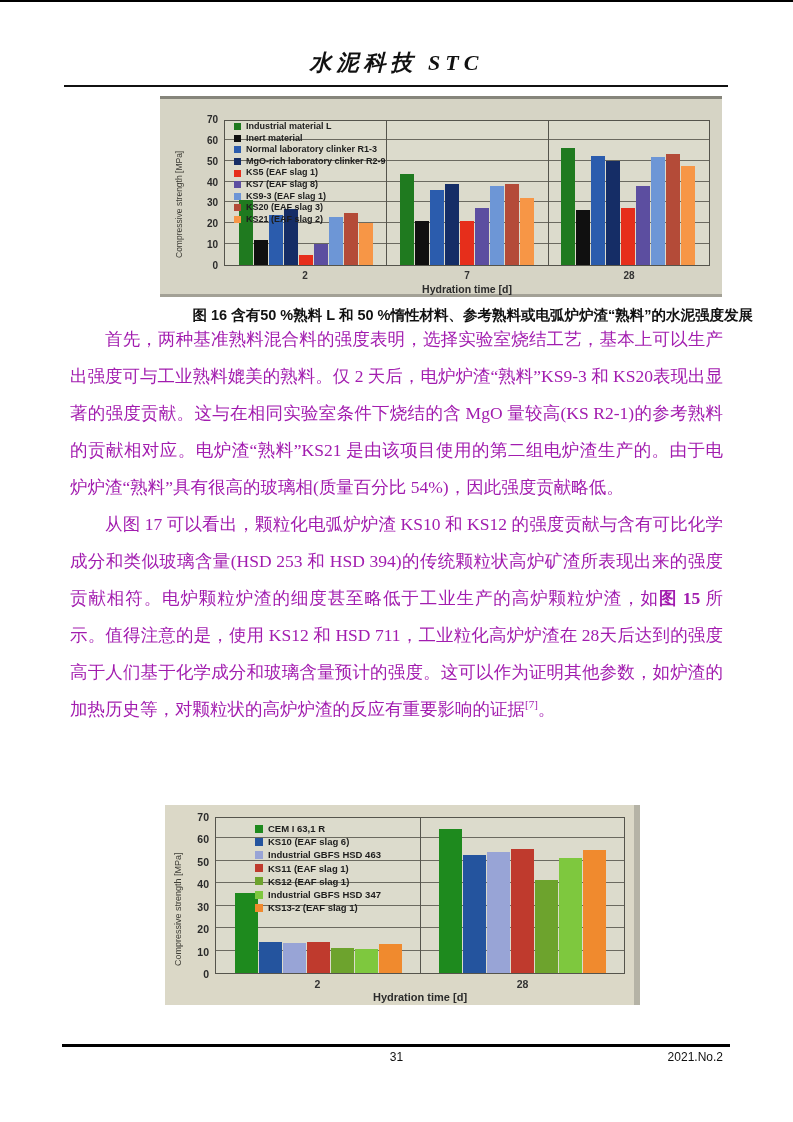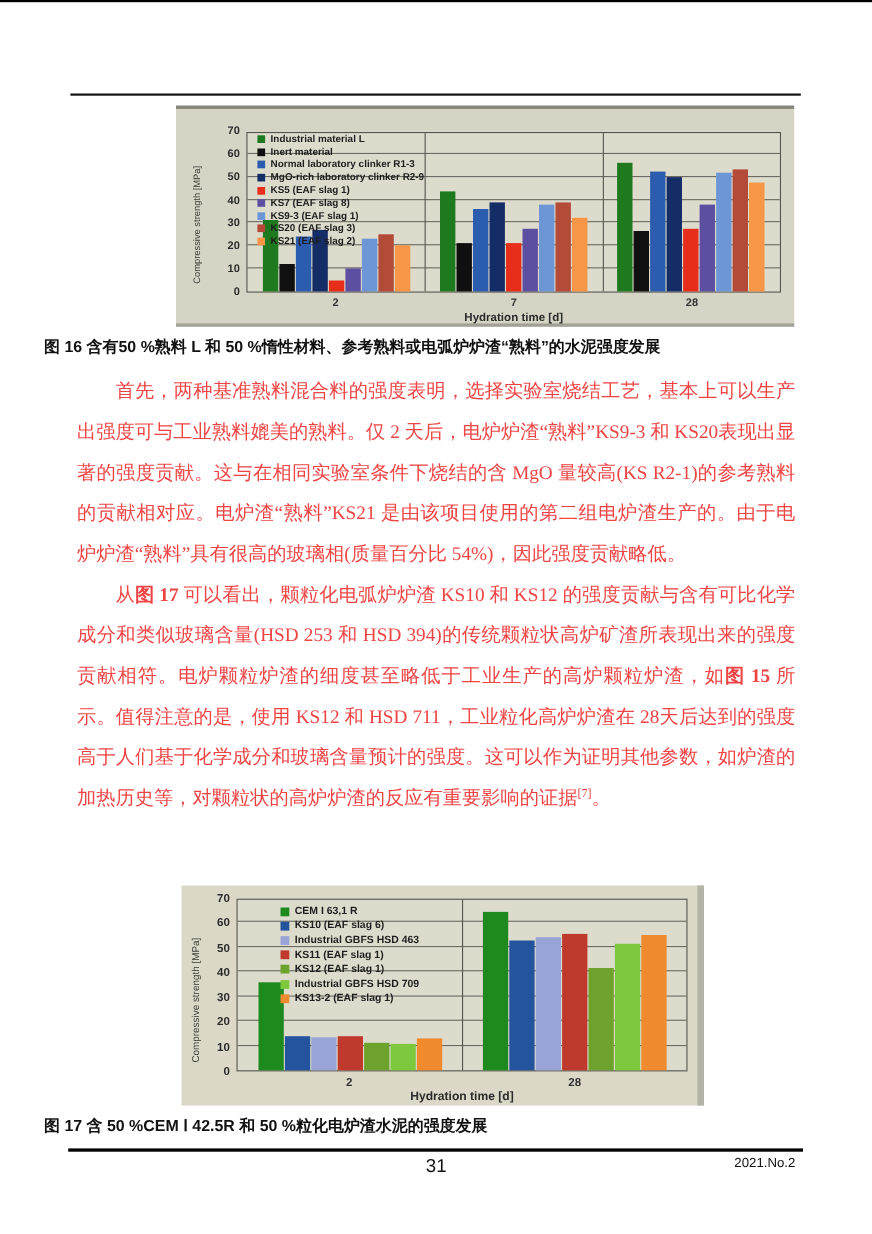--- a/index.html
+++ b/index.html
@@ -27,42 +27,43 @@
   .ytitle{position:absolute;font-family:"Liberation Sans",sans-serif;color:#3c3b34;
        transform:rotate(-90deg);transform-origin:left top;white-space:nowrap;}
   .xcat{position:absolute;font-family:"Liberation Sans",sans-serif;font-weight:bold;color:#333;
        text-align:center;}
   .xtitle{position:absolute;font-family:"Liberation Sans",sans-serif;font-weight:bold;color:#2b2b2b;
        text-align:center;}
   .legend{position:absolute;font-family:"Liberation Sans",sans-serif;font-weight:bold;color:#1d1d1d;}
   .legend-item{display:flex;align-items:center;}
   .legend-sq{display:inline-block;margin-right:5px;flex:0 0 auto;}
 
-  .caption{position:absolute;left:40px;width:713px;text-align:left;
+  .caption{position:absolute;left:40px;width:713px;text-align:right;
        font-family:"Liberation Sans",sans-serif;font-weight:600;font-size:14.5px;color:#111;}
   #caption-16{top:306px;}
   #caption-17{top:1014px;}
 
-  .bodytext{position:absolute;left:70px;width:653px;top:337px;
-       font-size:17.5px;line-height:37px;text-align:justify;color:#ef4444;}
+  .bodytext{position:absolute;left:70px;width:653px;top:321px;
+       font-size:17.5px;line-height:37px;text-align:justify;color:#a21caf;}
   .bodytext p{margin:0;text-indent:2em;}
   .bodytext sup{font-size:11px;line-height:0;}
 
   .footer-rule{position:absolute;top:1044px;left:62px;width:668px;border-top:3.5px solid #000;}
   .footer-page{position:absolute;top:1050px;left:0;width:793px;text-align:center;
-       font-family:"Liberation Sans",sans-serif;font-size:17px;color:#111;}
+       font-family:"Liberation Sans",sans-serif;font-size:12px;color:#111;}
   .footer-issue{position:absolute;top:1050px;right:70px;text-align:right;
        font-family:"Liberation Sans",sans-serif;font-size:12px;color:#111;}
 </style>
 </head>
 <body>
 
 <div class="page">
   <div class="top-edge"></div>
 
+  <div class="header-title">水泥科技 STC</div>
   <div class="header-rule"></div>
 
   <div class="scan" id="chart-0">
       <div class="plot" style="left: 64px; top: 21px; width: 486px; height: 146px;">
         <div class="gridline" style="bottom: 20.8571px;"></div>
         <div class="gridline" style="bottom: 41.7143px;"></div>
         <div class="gridline" style="bottom: 62.5714px;"></div>
         <div class="gridline" style="bottom: 83.4286px;"></div>
         <div class="gridline" style="bottom: 104.286px;"></div>
         <div class="gridline" style="bottom: 125.143px;"></div>
@@ -152,21 +153,21 @@
           <div class="legend-sq" style="width: 7px; height: 7px; background: rgb(247, 150, 70);"></div>
           <div class="">KS21 (EAF slag 2)</div>
         </div>
       </div>
     </div>
 
   <div class="caption" id="caption-16">图 16 含有50 %熟料 L 和 50 %惰性材料、参考熟料或电弧炉炉渣“熟料”的水泥强度发展</div>
 
   <div class="bodytext">
       <p><span>首先，两种基准熟料混合料的强度表明，选择实验室烧结工艺，基本上可以生产出强度可与工业熟料媲美的熟料。仅 2 天后，电炉炉渣“熟料”KS9-3 和 KS20表现出显著的强度贡献。这与在相同实验室条件下烧结的含 MgO 量较高(KS R2-1)的参考熟料的贡献相对应。电炉渣“熟料”KS21 是由该项目使用的第二组电炉渣生产的。由于电炉炉渣“熟料”具有很高的玻璃相(质量百分比 54%)，因此强度贡献略低。</span></p>
-      <p><span>从</span><span style="font-weight: bold;">图 17</span><span> 可以看出，颗粒化电弧炉炉渣 KS10 和 KS12 的强度贡献与含有可比化学成分和类似玻璃含量(HSD 253 和 HSD 394)的传统颗粒状高炉矿渣所表现出来的强度贡献相符。电炉颗粒炉渣的细度甚至略低于工业生产的高炉颗粒炉渣，如</span><span style="font-weight: bold;">图 15</span><span> 所示。值得注意的是，使用 KS12 和 HSD 711，工业粒化高炉炉渣在 28天后达到的强度高于人们基于化学成分和玻璃含量预计的强度。这可以作为证明其他参数，如炉渣的加热历史等，对颗粒状的高炉炉渣的反应有重要影响的证据</span><sup>[7]</sup><span>。</span></p>
+      <p><span>从</span><span style="font-weight: normal;">图 17</span><span> 可以看出，颗粒化电弧炉炉渣 KS10 和 KS12 的强度贡献与含有可比化学成分和类似玻璃含量(HSD 253 和 HSD 394)的传统颗粒状高炉矿渣所表现出来的强度贡献相符。电炉颗粒炉渣的细度甚至略低于工业生产的高炉颗粒炉渣，如</span><span style="font-weight: bold;">图 15</span><span> 所示。值得注意的是，使用 KS12 和 HSD 711，工业粒化高炉炉渣在 28天后达到的强度高于人们基于化学成分和玻璃含量预计的强度。这可以作为证明其他参数，如炉渣的加热历史等，对颗粒状的高炉炉渣的反应有重要影响的证据</span><sup>[7]</sup><span>。</span></p>
     </div>
 
   <div class="scan" id="chart-1">
       <div class="plot" style="left: 50px; top: 12px; width: 410px; height: 157px;">
         <div class="gridline" style="bottom: 22.4286px;"></div>
         <div class="gridline" style="bottom: 44.8571px;"></div>
         <div class="gridline" style="bottom: 67.2857px;"></div>
         <div class="gridline" style="bottom: 89.7143px;"></div>
         <div class="gridline" style="bottom: 112.143px;"></div>
         <div class="gridline" style="bottom: 134.571px;"></div>
@@ -218,27 +219,26 @@
         <div class="legend-item">
           <div class="legend-sq" style="width: 8px; height: 8px; background: rgb(191, 58, 45);"></div>
           <div class="">KS11 (EAF slag 1)</div>
         </div>
         <div class="legend-item">
           <div class="legend-sq" style="width: 8px; height: 8px; background: rgb(109, 163, 45);"></div>
           <div class="">KS12 (EAF slag 1)</div>
         </div>
         <div class="legend-item">
           <div class="legend-sq" style="width: 8px; height: 8px; background: rgb(126, 200, 62);"></div>
-          <div class="">Industrial GBFS HSD 709</div>
+          <div class="">Industrial GBFS HSD 347</div>
         </div>
         <div class="legend-item">
           <div class="legend-sq" style="width: 8px; height: 8px; background: rgb(240, 138, 46);"></div>
           <div class="">KS13-2 (EAF slag 1)</div>
         </div>
       </div>
     </div>
 
-  <div class="caption" id="caption-17">图 17 含 50 %CEM Ⅰ 42.5R 和 50 %粒化电炉渣水泥的强度发展</div>
 
   <div class="footer-rule"></div>
   <div class="footer-page">31</div>
   <div class="footer-issue">2021.No.2</div>
 </div>
 
 </body></html>

